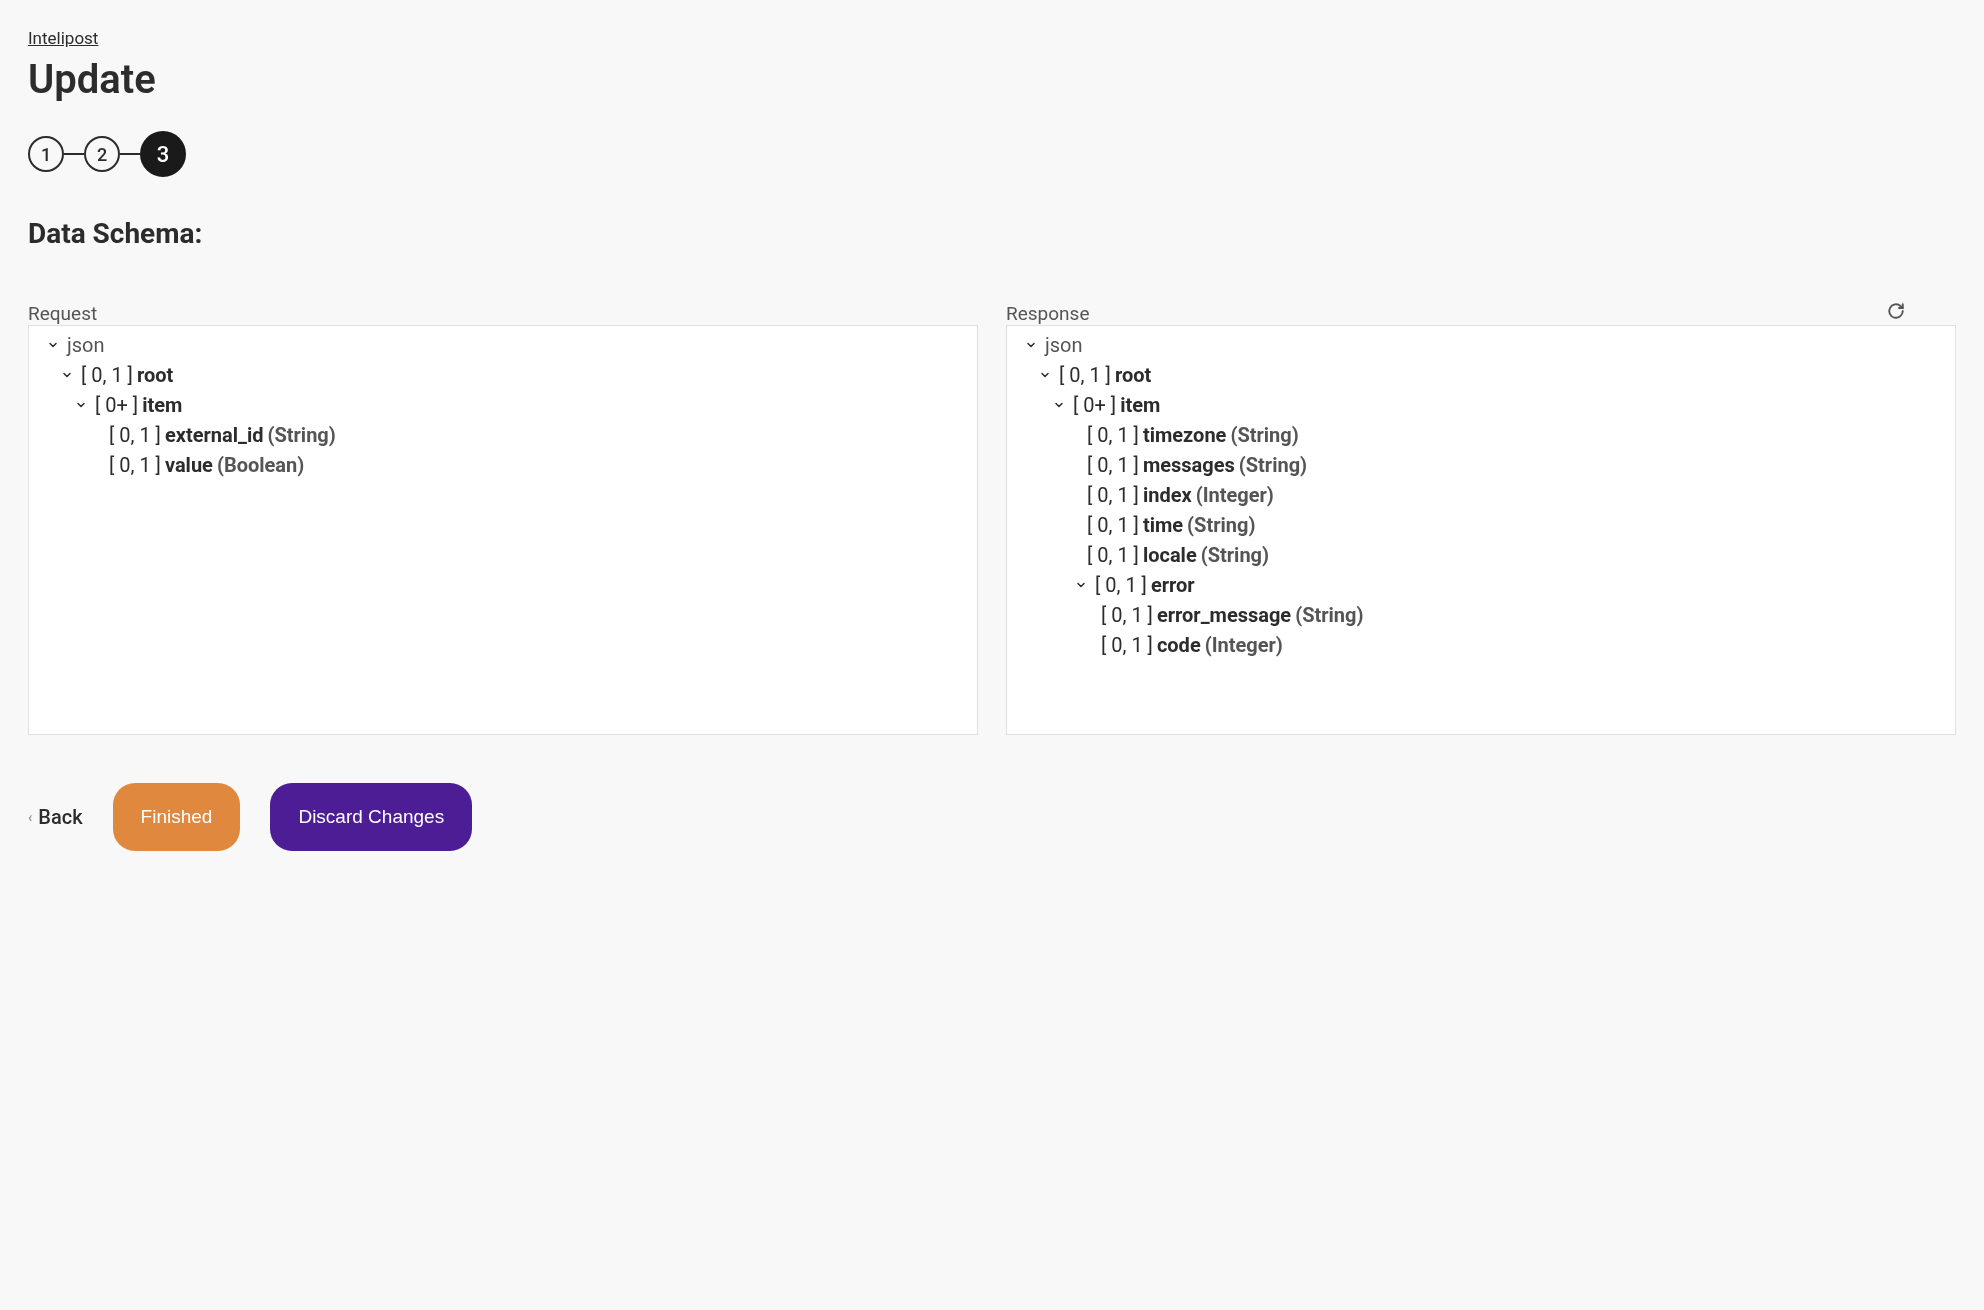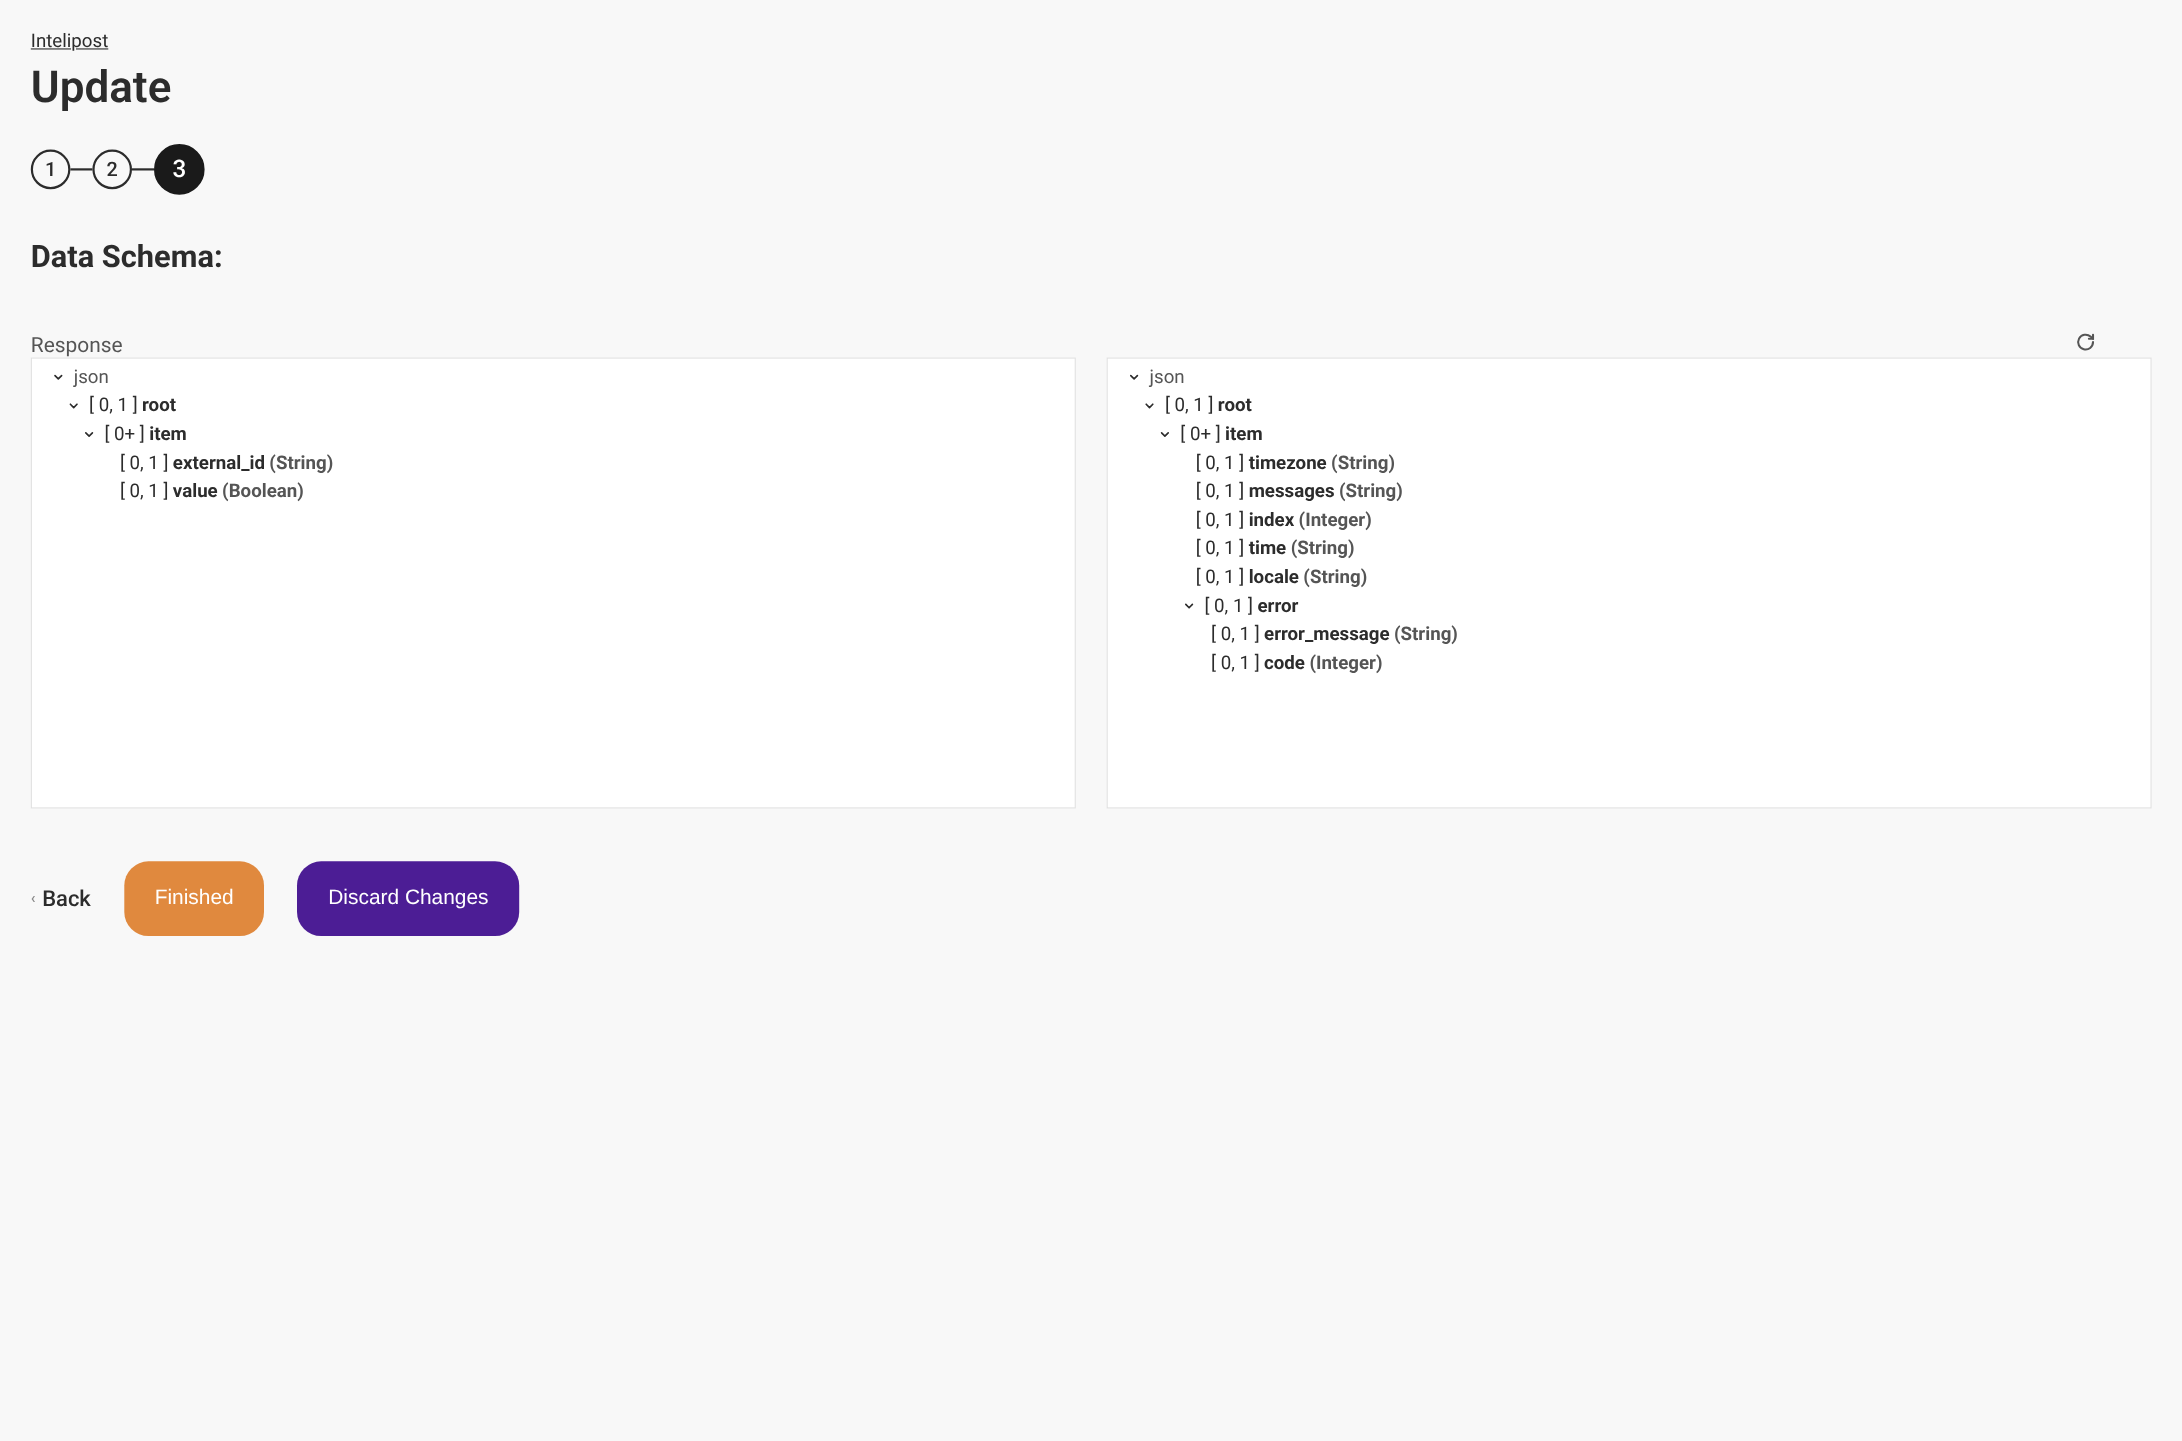--- a/index.html
+++ b/index.html
@@ -98,21 +98,21 @@
     .schema-header-wrapper {
       position: relative;
     }
     .schema-panel {
       flex: 1;
       background: #fff;
       border: 1px solid #e0e0e0;
       padding: 4px 16px;
       height: 410px;
       overflow: hidden;
-      font-size: 17px;
+      font-size: 20px;
     }
     .tree-row {
       display: flex;
       align-items: center;
       padding: 3px 0;
       white-space: nowrap;
     }
     .tree-indent-0 { padding-left: 0; }
     .tree-indent-1 { padding-left: 14px; }
     .tree-indent-2 { padding-left: 28px; }
@@ -206,20 +206,21 @@
   <div class="refresh-btn">
     <span class="refresh-icon">
       <svg viewBox="0 0 24 24" fill="none" stroke="#555" stroke-width="2.5" stroke-linecap="round">
         <path d="M21 12a9 9 0 1 1-3-6.7L21 8"></path>
         <path d="M21 3v5h-5"></path>
       </svg>
     </span>
     <span>Refresh</span>
   </div>
   <div class="schema-labels">
+    <div class="schema-label">Request</div>
     <div class="schema-label">Response</div>
   </div>
 </div>
 
 <div class="schema-container">
   <div class="schema-panel" id="request-panel">
       <div class="tree-row tree-indent-0">
         <span class="chevron">
           <svg viewBox="0 0 24 24" fill="none" stroke="#2c2c2c" stroke-width="3" stroke-linecap="round" stroke-linejoin="round">
             <polyline points="6 9 12 15 18 9"></polyline>

